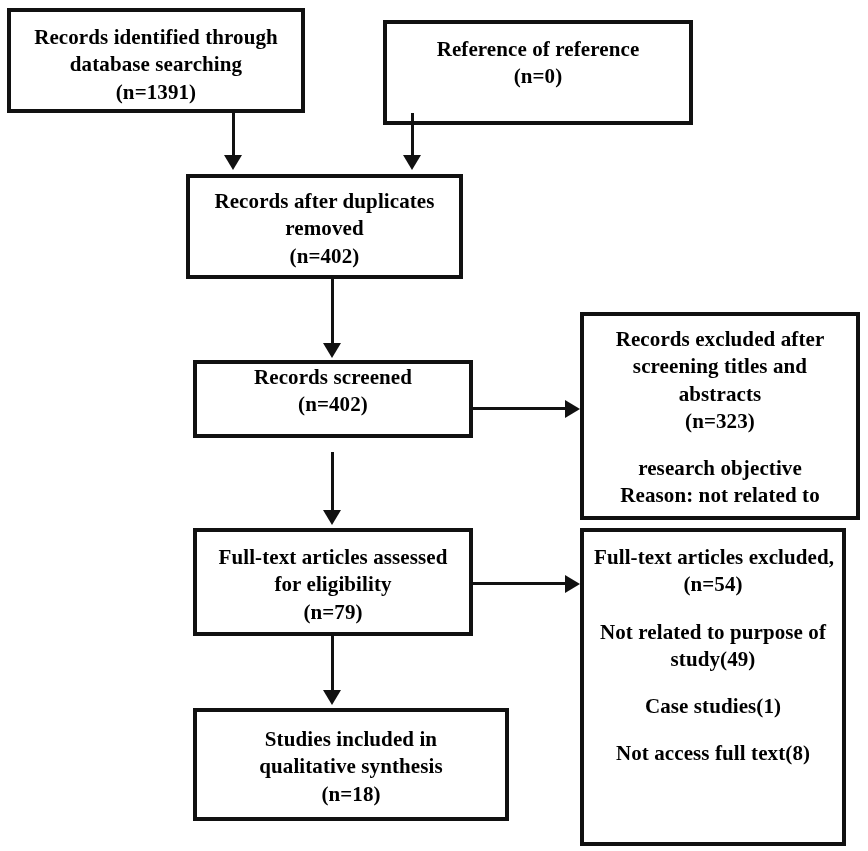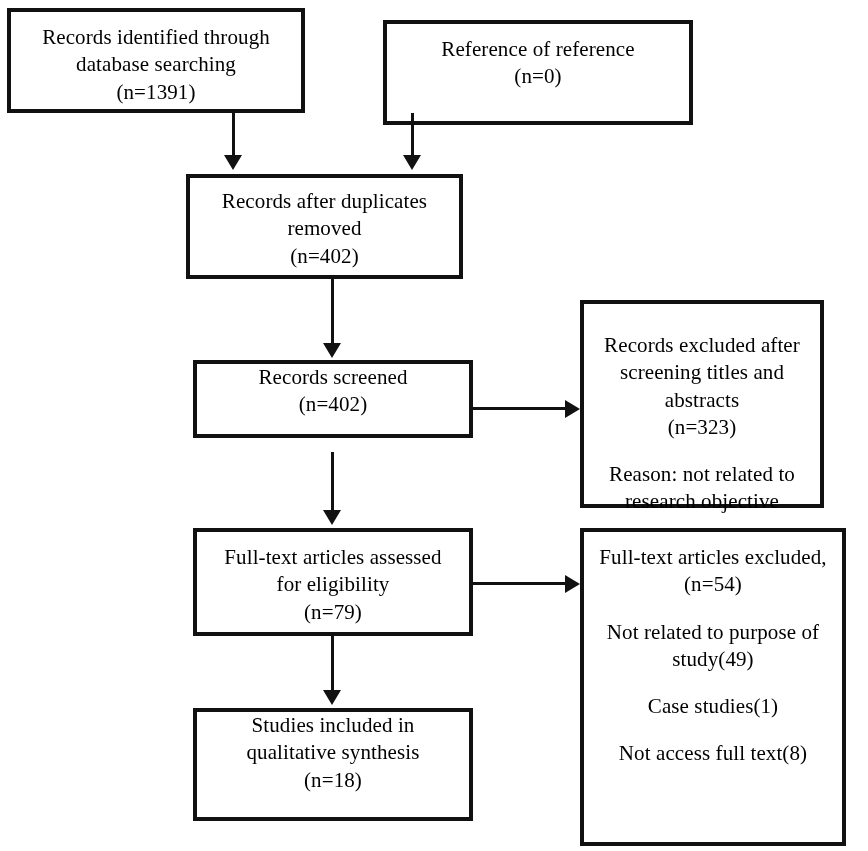--- a/index.html
+++ b/index.html
@@ -30,40 +30,41 @@
     align-items: center;
     text-align: center;
     line-height: 1.30;
     font-size: 21px;
     letter-spacing: 0.1px;
   }
   .node .lines {
     width: 100%;
     padding: 0 6px;
     box-sizing: border-box;
+    font-weight: bold;
   }
   .node.align-left {
     align-items: flex-start;
     text-align: left;
   }
   .node.align-left .lines {
     padding: 0 10px;
     text-align: center;
   }
   .line { display: block; white-space: nowrap; }
   .line.spacer { height: 0.95em; }
 
   
   #box-db-search      { left: 7px;   top: 8px;   width: 298px; height: 105px; padding-top: 12px; }
   #box-ref-of-ref     { left: 383px; top: 20px;   width: 310px; height: 105px; padding-top: 12px; }
   #box-duplicates     { left: 186px; top: 174px; width: 277px; height: 105px; padding-top: 10px; }
   #box-screened       { left: 193px; top: 360px; width: 280px; height: 78px;  padding-top: 0; }
   #box-fulltext       { left: 193px; top: 528px; width: 280px; height: 108px; padding-top: 12px; }
-  #box-included       { left: 193px; top: 708px; width: 280px; height: 113px; }
-  #box-excl-screening { left: 580px; top: 300px; width: 244px; height: 208px; padding-top: 28px; }
+  #box-included       { left: 193px; top: 708px; width: 316px; height: 113px; padding-top: 14px; }
+  #box-excl-screening { left: 580px; top: 312px; width: 280px; height: 208px; padding-top: 10px; }
   #box-excl-fulltext  { left: 580px; top: 528px; width: 266px; height: 318px; padding-top: 12px; }
 
   
   .conn-v {
     position: absolute;
     width: 3px;
     background: #111111;
   }
   .conn-h {
     position: absolute;
@@ -153,22 +154,22 @@
   <div class="conn-h" id="conn-scr-h"></div>
   <div class="arrow-right" id="arrow-scr-right"></div>
 
   <div class="node" id="box-excl-screening">
     <div class="lines">
       <span class="line">Records excluded after</span>
       <span class="line">screening titles and</span>
       <span class="line">abstracts</span>
       <span class="line">(n=323)</span>
       <span class="line spacer"></span>
+      <span class="line">research objective</span>
       <span class="line">Reason: not related to</span>
-      <span class="line">research objective</span>
     </div>
   </div>
 
   <div class="conn-v" id="conn-scr-v"></div>
   <div class="arrow-down" id="arrow-scr"></div>
 
   <div class="node" id="box-fulltext">
     <div class="lines">
       <span class="line">Full-text articles assessed</span>
       <span class="line">for eligibility</span>

